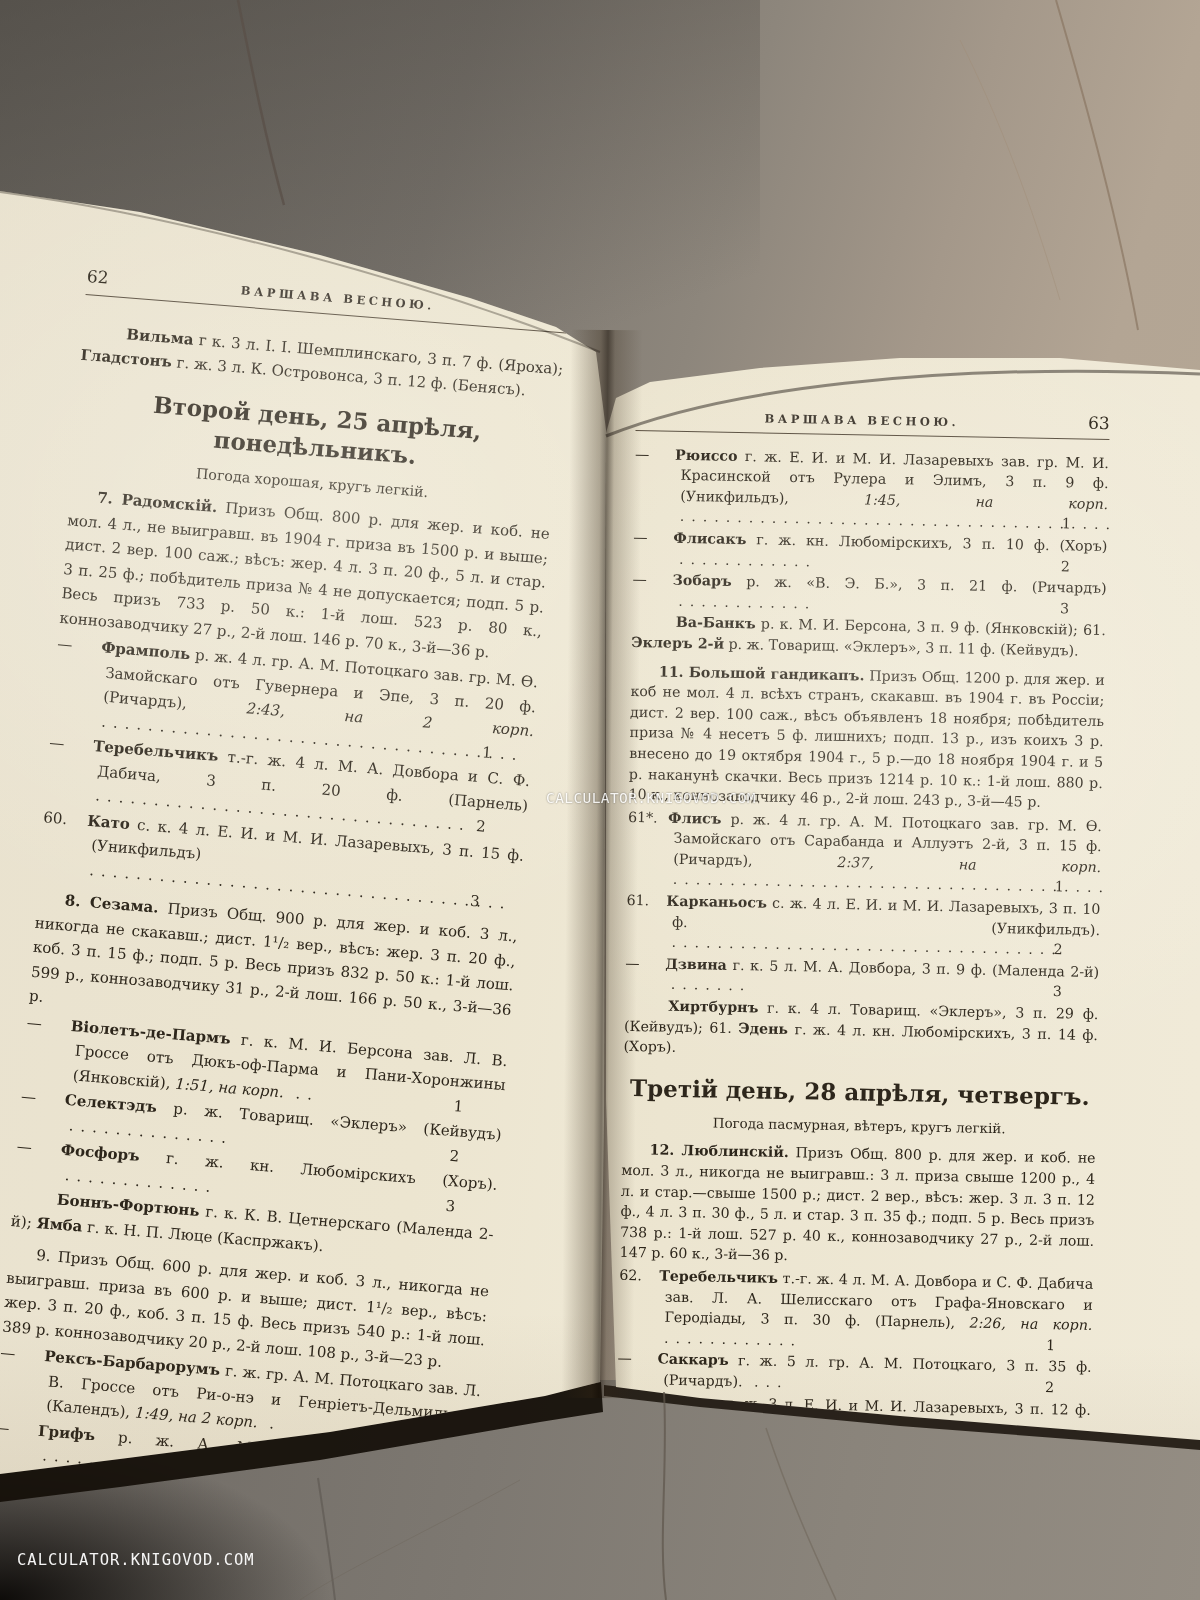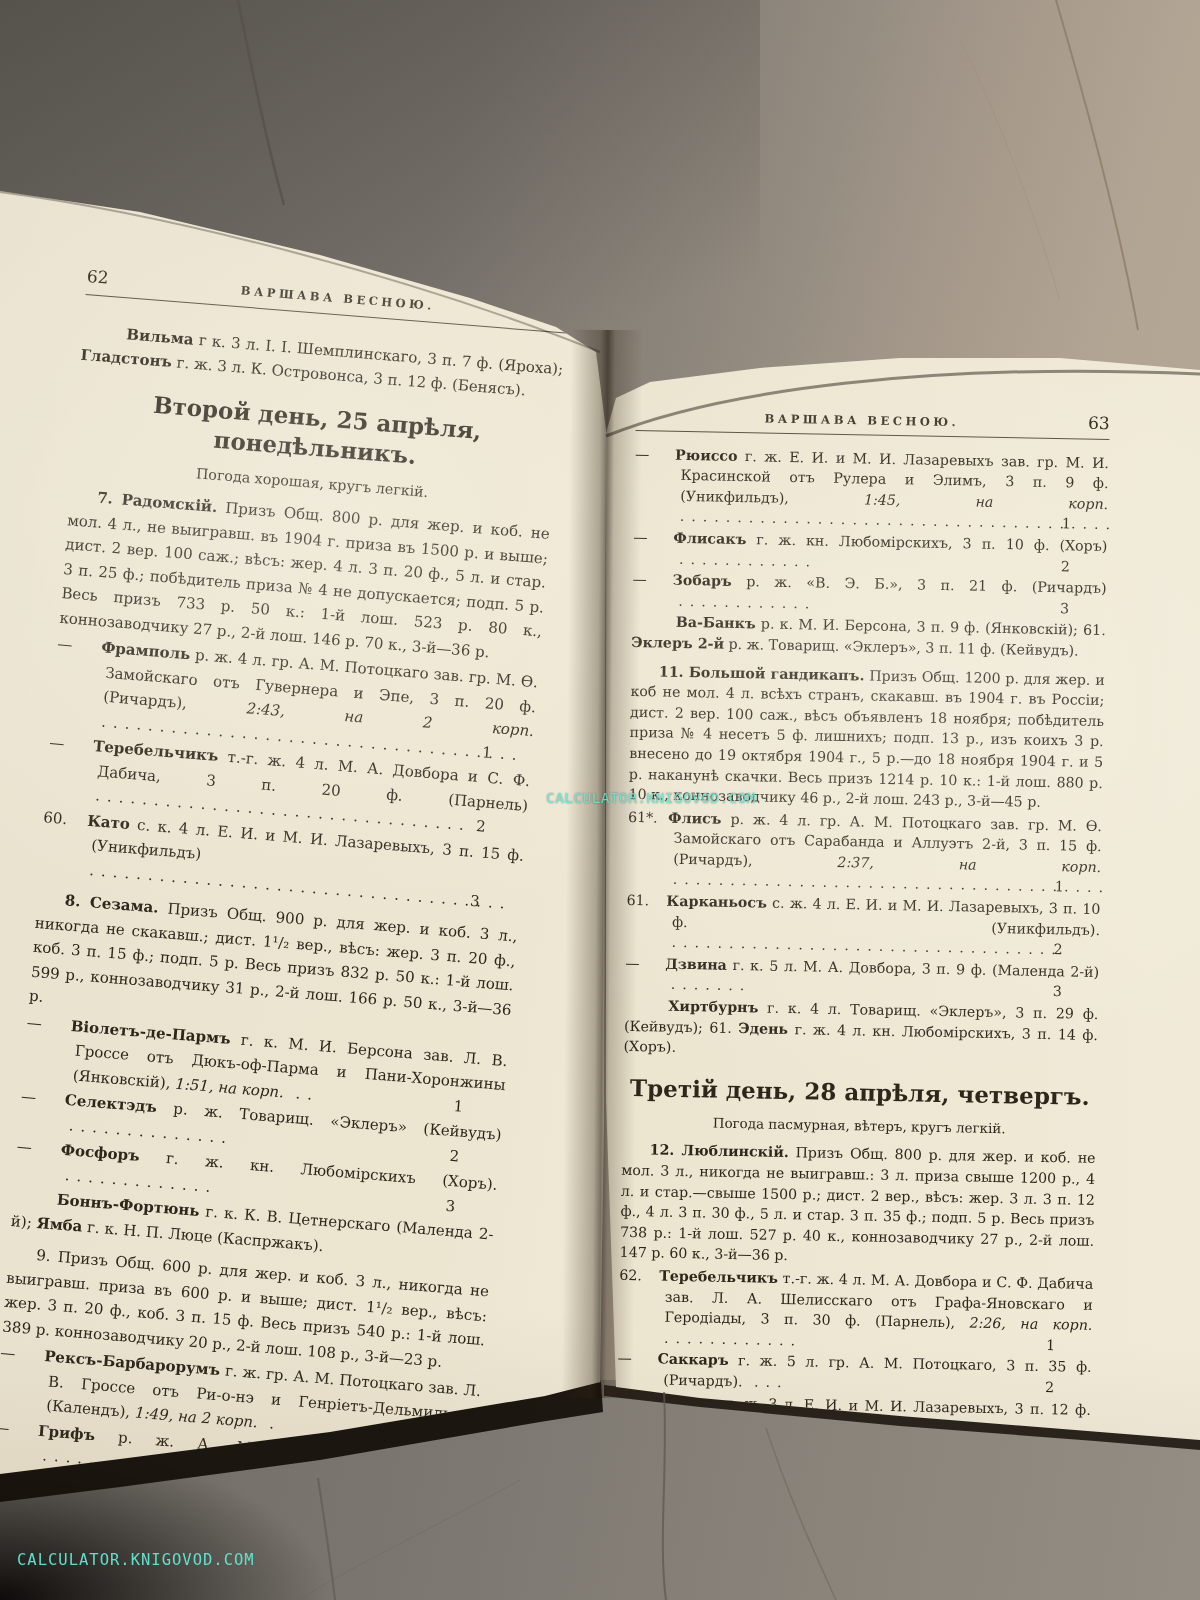--- a/index.html
+++ b/index.html
@@ -63,21 +63,21 @@
   .marker{display:inline-block;width:44px;text-indent:0;}
   .content-right .marker{width:40px;}
   .heading{text-align:center;font-weight:700;font-size:23px;line-height:30px;margin:16px 0 8px;text-indent:0;}
   .weather{text-align:center;font-size:.95em;margin:0 0 8px;text-indent:0;}
   .b{font-weight:700;}
   .i{font-style:italic;}
   .dots{letter-spacing:7px;}
   .result{position:absolute;right:0;bottom:0;}
 
   
-  .wm{position:absolute;font-family:"DejaVu Sans Mono","Liberation Mono",monospace;color:#5eead4;z-index:30;white-space:nowrap;}
+  .wm{position:absolute;font-family:"DejaVu Sans Mono","Liberation Mono",monospace;color:#ffffff;z-index:30;white-space:nowrap;}
   .wm-center{left:546px;top:790px;font-size:14.5px;letter-spacing:.4px;opacity:.85;text-shadow:0 0 2px rgba(40,40,40,.65);}
   .wm-bottom{left:17px;top:1551px;font-size:15.5px;letter-spacing:1px;opacity:.95;}
 </style>
 </head>
 <body>
 
 <div class="scene">
 
   <div class="floor"></div>
   <div class="floor-topleft"></div>

